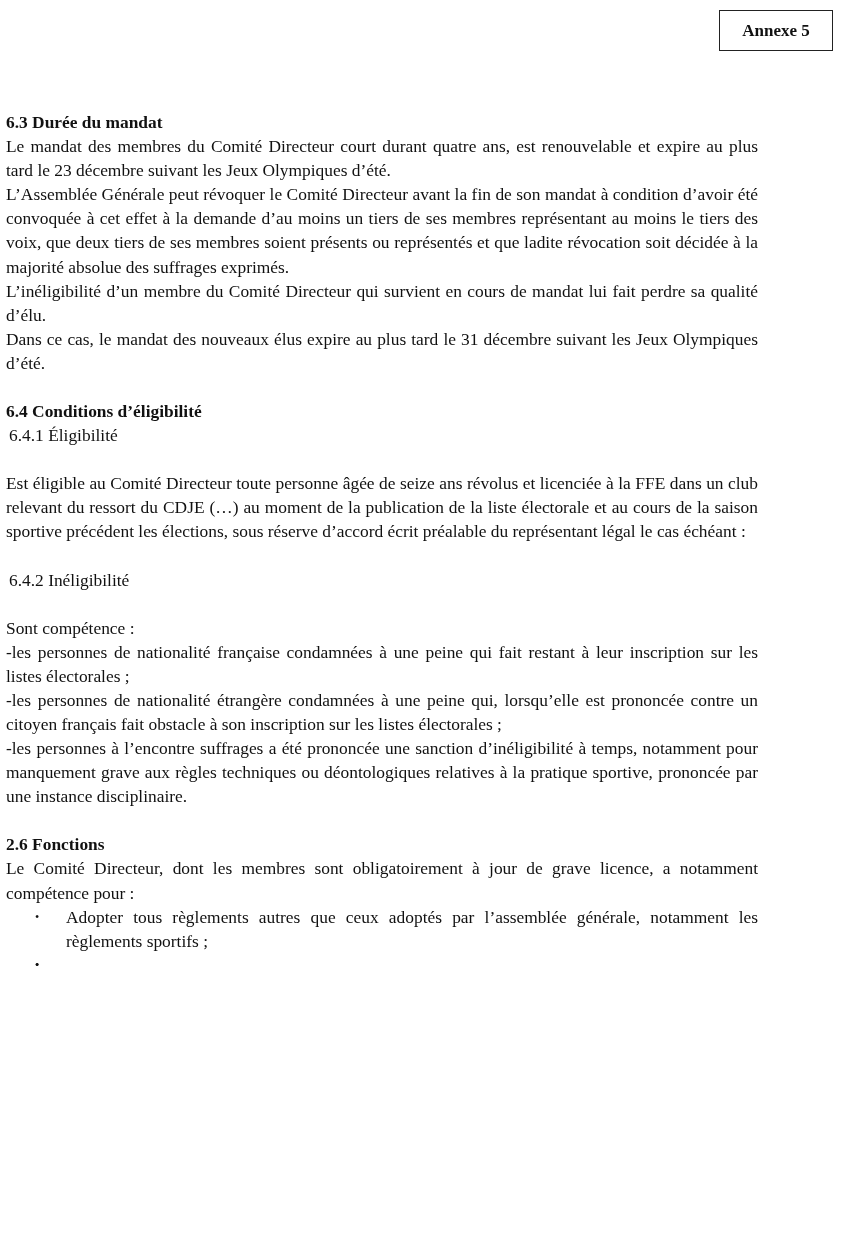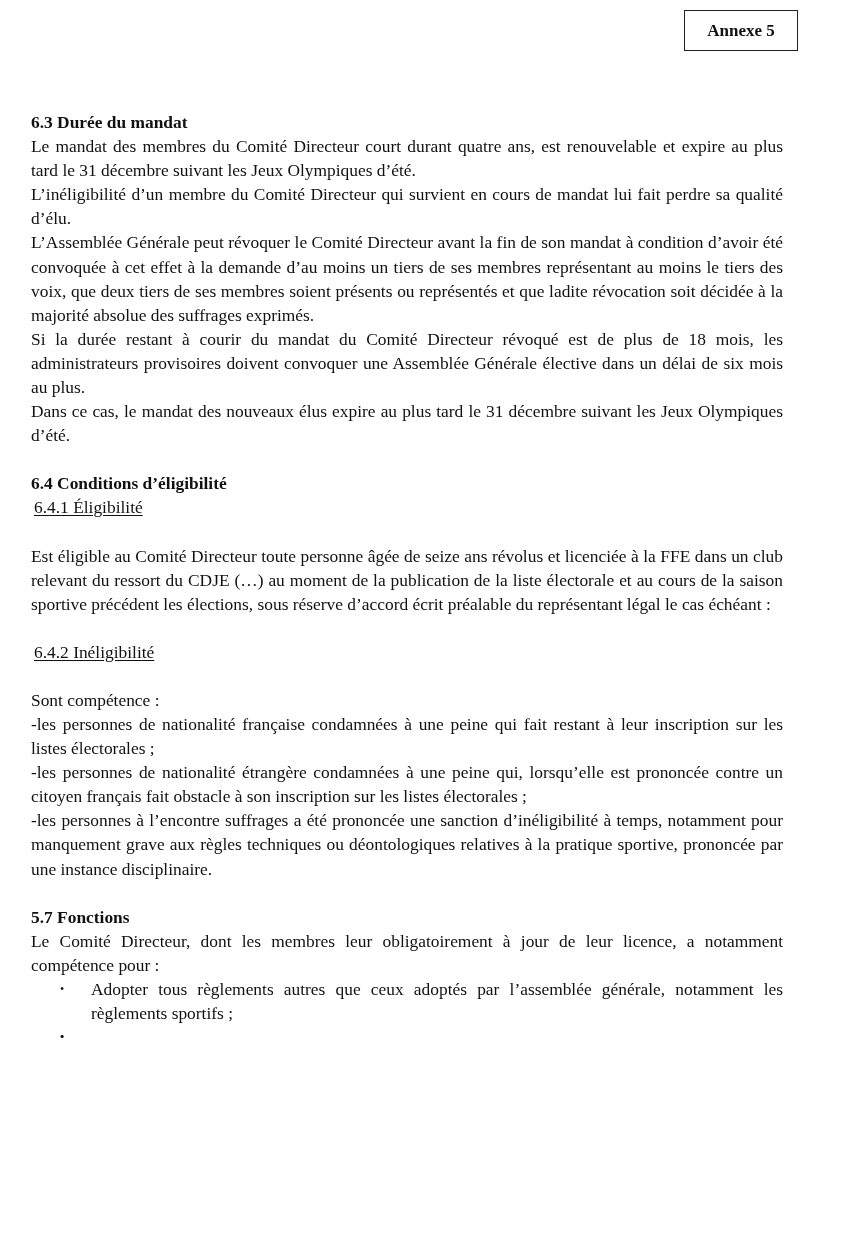--- a/index.html
+++ b/index.html
@@ -2,54 +2,53 @@
 <html><head>
 <meta charset="utf-8">
 <style>
   html, body { margin: 0; padding: 0; background: #ffffff; }
   body {
     width: 841px; height: 1252px; position: relative; overflow: hidden;
     font-family: "Liberation Serif", "DejaVu Serif", serif;
     color: #111111;
   }
   .annex-box {
-    position: absolute; left: 684px; top: 10px; width: 114px; height: 41px;
+    position: absolute; left: 719px; top: 10px; width: 114px; height: 41px;
     border: 1.5px solid #222; box-sizing: border-box;
     display: flex; align-items: center; justify-content: center;
     font-weight: bold; font-size: 17px;
   }
   .page {
-    position: absolute; left: 31px; top: 110px; width: 752px;
+    position: absolute; left: 6px; top: 110px; width: 752px;
     font-size: 17.4px; line-height: 24.1px;
   }
   .h { font-weight: bold; }
   .j { text-align: justify; text-align-last: left; }
-  .u { text-decoration: underline; text-underline-offset: 2px; padding-left: 3px; display: inline-block; }
+  .u { text-underline-offset: 2px; padding-left: 3px; display: inline-block; }
   .gap { height: 24px; }
   ul.bullets { list-style: none; margin: 0; padding: 0; }
   ul.bullets li { position: relative; padding-left: 60px; }
   ul.bullets li .dot {
     position: absolute; left: 29px; top: 0; font-size: 12px;
   }
 </style>
 </head>
 <body>
 
 <div class="annex-box">
   <span>Annexe 5</span>
 </div>
 
 <div class="page">
 
   <section>
     <div class="h">6.3 Durée du mandat</div>
-    <div class="j">Le mandat des membres du Comité Directeur court durant quatre ans, est renouvelable et expire au plus tard le 31 décembre suivant les Jeux Olympiques d’été.</div>
+    <div class="j">Le mandat des membres du Comité Directeur court durant quatre ans, est renouvelable et expire au plus tard le 23 décembre suivant les Jeux Olympiques d’été.</div>
+    <div class="j">L’Assemblée Générale peut révoquer le Comité Directeur avant la fin de son mandat à condition d’avoir été convoquée à cet effet à la demande d’au moins un tiers de ses membres représentant au moins le tiers des voix, que deux tiers de ses membres soient présents ou représentés et que ladite révocation soit décidée à la majorité absolue des suffrages exprimés.</div>
     <div class="j">L’inéligibilité d’un membre du Comité Directeur qui survient en cours de mandat lui fait perdre sa qualité d’élu.</div>
-    <div class="j">L’Assemblée Générale peut révoquer le Comité Directeur avant la fin de son mandat à condition d’avoir été convoquée à cet effet à la demande d’au moins un tiers de ses membres représentant au moins le tiers des voix, que deux tiers de ses membres soient présents ou représentés et que ladite révocation soit décidée à la majorité absolue des suffrages exprimés.</div>
-    <div class="j">Si la durée restant à courir du mandat du Comité Directeur révoqué est de plus de 18 mois, les administrateurs provisoires doivent convoquer une Assemblée Générale élective dans un délai de six mois au plus.</div>
     <div class="j">Dans ce cas, le mandat des nouveaux élus expire au plus tard le 31 décembre suivant les Jeux Olympiques d’été.</div>
   </section>
 
   <div class="gap"></div>
 
   <section>
     <div class="h">6.4 Conditions d’éligibilité</div>
     <div><span class="u">6.4.1  Éligibilité</span></div>
     <div class="gap"></div>
     <div class="j">Est éligible au Comité Directeur toute personne âgée de seize ans révolus et licenciée à la FFE dans un club relevant du ressort du CDJE (…) au moment de la publication de la liste électorale et au cours de la saison sportive précédent les élections, sous réserve d’accord écrit préalable du représentant légal le cas échéant :</div>
@@ -58,22 +57,22 @@
     <div class="gap"></div>
     <div>Sont compétence :</div>
     <div class="j">-les personnes de nationalité française condamnées à une peine qui fait restant à leur inscription sur les listes électorales ;</div>
     <div class="j">-les personnes de nationalité étrangère condamnées à une peine qui, lorsqu’elle est prononcée contre un citoyen français fait obstacle à son inscription sur les listes électorales ;</div>
     <div class="j">-les personnes à l’encontre suffrages a été prononcée une sanction d’inéligibilité à temps, notamment pour manquement grave aux règles techniques ou déontologiques relatives à la pratique sportive, prononcée par une instance disciplinaire.</div>
   </section>
 
   <div class="gap"></div>
 
   <section>
-    <div class="h">5.7 Fonctions</div>
-    <div class="j">Le Comité Directeur, dont les membres leur obligatoirement à jour de leur licence, a notamment compétence pour :</div>
+    <div class="h">2.6 Fonctions</div>
+    <div class="j">Le Comité Directeur, dont les membres sont obligatoirement à jour de grave licence, a notamment compétence pour :</div>
     <ul class="bullets">
       <li class="j">
         <span class="dot">•</span>
         <span>Adopter tous règlements autres que ceux adoptés par l’assemblée générale, notamment les règlements sportifs ;</span>
       </li>
       <li class="j">
         <span class="dot">•</span>
       </li>
       <li class="j">
         <span class="dot">•</span>

